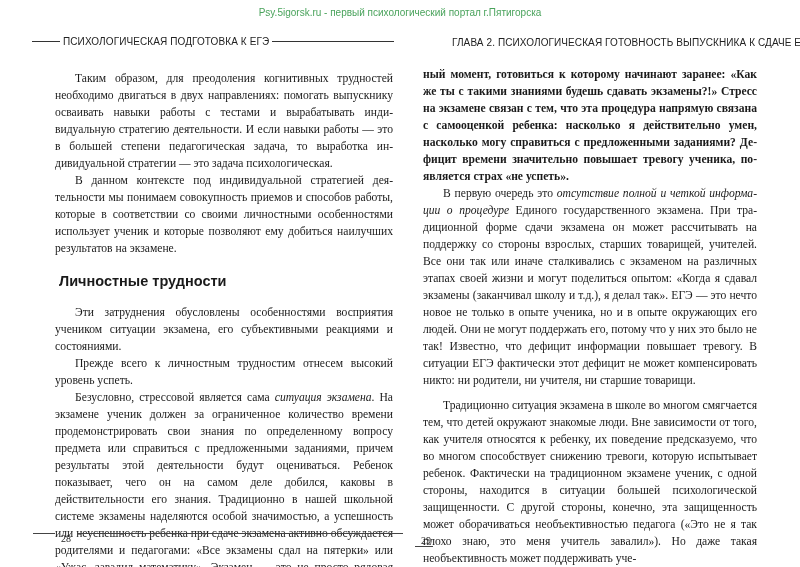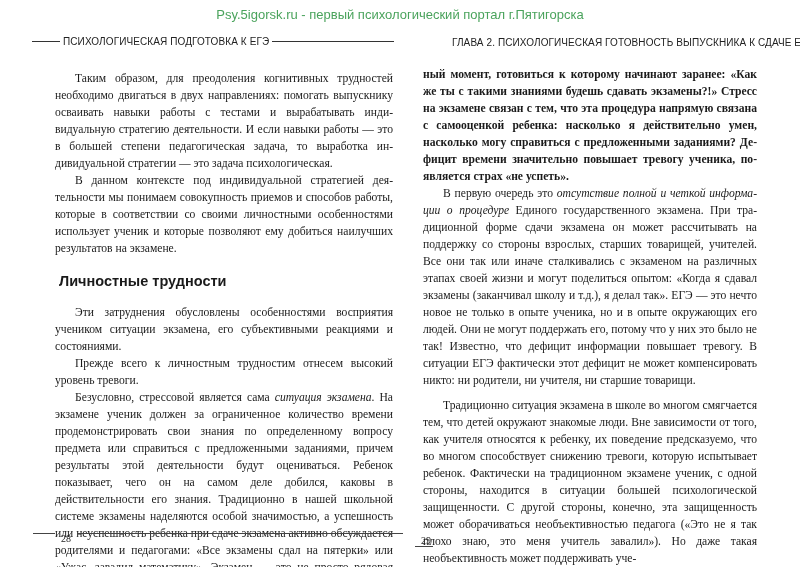--- a/index.html
+++ b/index.html
@@ -1,17 +1,17 @@
 <!DOCTYPE html>
 <html><head>
 <meta charset="utf-8">
 <style>
   html, body { margin: 0; padding: 0; background: #ffffff; }
   body { width: 800px; height: 567px; position: relative; overflow: hidden; font-family: "Liberation Serif", "DejaVu Serif", serif; color: #1a1a1a; }
-  .site-banner { position: absolute; left: 0; top: 7px; width: 800px; text-align: center; font-family: "Liberation Sans", "DejaVu Sans", sans-serif; font-size: 13px; color: #4aa35c; }
+  .site-banner { position: absolute; left: 0; top: 7px; width: 800px; text-align: center; font-family: "Liberation Sans", "DejaVu Sans", sans-serif; font-size: 10px; color: #4aa35c; }
   .run-head { position: absolute; top: 35px; height: 12px; display: flex; align-items: center; font-family: "Liberation Sans", "DejaVu Sans", sans-serif; font-size: 10px; letter-spacing: 0.1px; color: #222; white-space: nowrap; }
   .run-head .rule { height: 1px; background: #333; }
   .run-head.left { left: 32px; width: 362px; }
   .run-head.right { left: 418px; width: 345px; top: 36px; gap: 31px; }
   .run-head .txt { padding: 0 3px; }
   .page { position: absolute; top: 70px; font-size: 11.6px; line-height: 17px; text-align: justify; hyphens: manual; }
   .page.left { left: 55px; width: 338px; }
   .page.right { left: 423px; width: 334px; top: 66px; }
   .page p { margin: 0; text-indent: 20px; }
   .page p.noindent { text-indent: 0; font-weight: bold; }
@@ -33,21 +33,21 @@
   <span class="rule" style="width:28px"></span>
   <span class="txt">ПСИХОЛОГИЧЕСКАЯ ПОДГОТОВКА К ЕГЭ</span>
   <span class="rule" style="flex:1"></span>
 </div>
 
 <div class="page left">
   <p>Таким образом, для преодоления когнитивных трудностей необходимо двигаться в двух направлениях: помогать выпуск­нику осваивать навыки работы с тестами и вырабатывать инди­видуальную стратегию деятельности. И если навыки работы — это в большей степени педагогическая задача, то выработка ин­дивидуальной стратегии — это задача психологическая.</p>
   <p>В данном контексте под индивидуальной стратегией дея­тельности мы понимаем совокупность приемов и способов ра­боты, которые в соответствии со своими личностными особен­ностями использует ученик и которые позволяют ему добиться наилучших результатов на экзамене.</p>
   <div class="heading">Личностные трудности</div>
   <p>Эти затруднения обусловлены особенностями восприятия учеником ситуации экзамена, его субъективными реакциями и состояниями.</p>
-  <p>Прежде всего к личностным трудностим отнесем высокий уровень тревоги.</p>
+  <p>Прежде всего к личностным трудностим отнесем высокий уровень успеть.</p>
   <p><span>Безусловно, стрессовой является сама </span><em>ситуация экзамена</em><span>. На экзамене ученик должен за ограниченное количество вре­мени продемонстрировать свои знания по определенному воп­росу предмета или справиться с предложенными заданиями, причем результаты этой деятельности будут оцениваться. Ре­бенок показывает, чего он на самом деле добился, каковы в действительности его знания. Традиционно в нашей школь­ной системе экзамены наделяются особой значимостью, а ус­пешность или неуспешность ребенка при сдаче экзамена ак­тивно обсуждается родителями и педагогами: «Все экзамены сдал на пятерки» или «Ужас, завалил математику». Экзамен — это не просто рядовая проверка знаний, это кульминацион-</span></p>
 </div>
 
 <div class="foot left">
   <span class="rule" style="width:22px"></span>
   <span class="num">28</span>
   <span class="rule" style="flex:1"></span>
 </div>
 
 <div class="run-head right">

